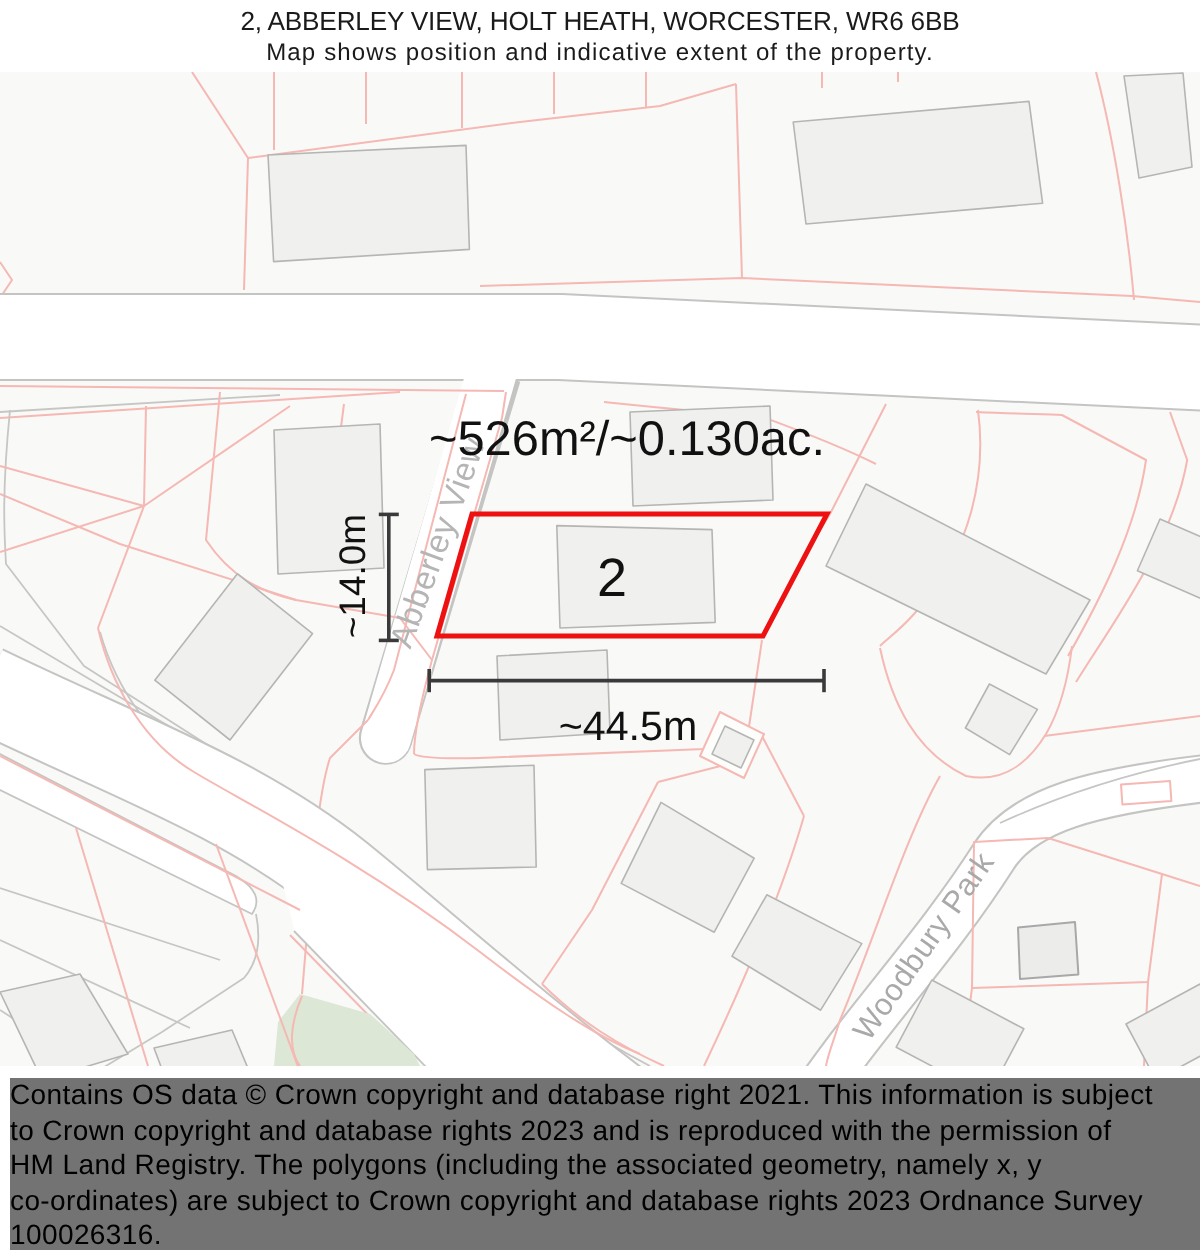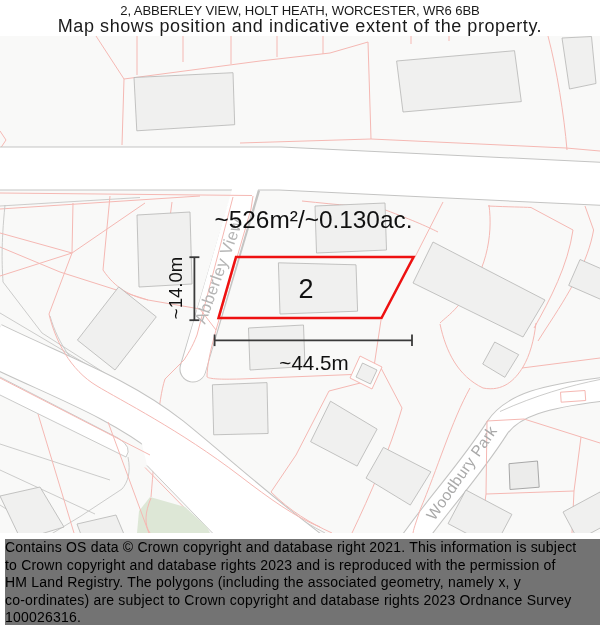--- a/index.html
+++ b/index.html
@@ -1,19 +1,19 @@
 <!DOCTYPE html>
 <html><head>
 <meta charset="utf-8">
 <style>
   html,body{margin:0;padding:0;background:#fff;width:600px;height:625px;overflow:hidden;}
   body{font-family:"Liberation Sans",sans-serif;position:relative;}
   .hdr{position:absolute;left:0;top:0;width:600px;text-align:center;color:#1a1a1a;}
   .h1{position:absolute;top:3.8px;left:0;width:600px;font-size:13.1px;letter-spacing:-0.1px;line-height:14px;}
-  .h2{position:absolute;top:18.6px;left:0;width:600px;font-size:18px;letter-spacing:0.57px;line-height:14px;}
+  .h2{position:absolute;top:18.6px;left:0;width:600px;font-size:12px;letter-spacing:0.57px;line-height:14px;}
   .ftr{position:absolute;left:5px;top:539px;width:595px;font-size:14px;letter-spacing:0.2px;line-height:17.5px;color:#000;background:#737373;white-space:nowrap;}
   svg{position:absolute;left:0;top:36px;}
 </style>
 </head>
 <body>
 
 <svg width="600" height="497" viewBox="0 36 600 497">
 
   <rect x="0" y="36" width="600" height="497" fill="#f9f9f8"></rect>
   <g fill="none" stroke-linecap="butt" stroke-linejoin="round">

